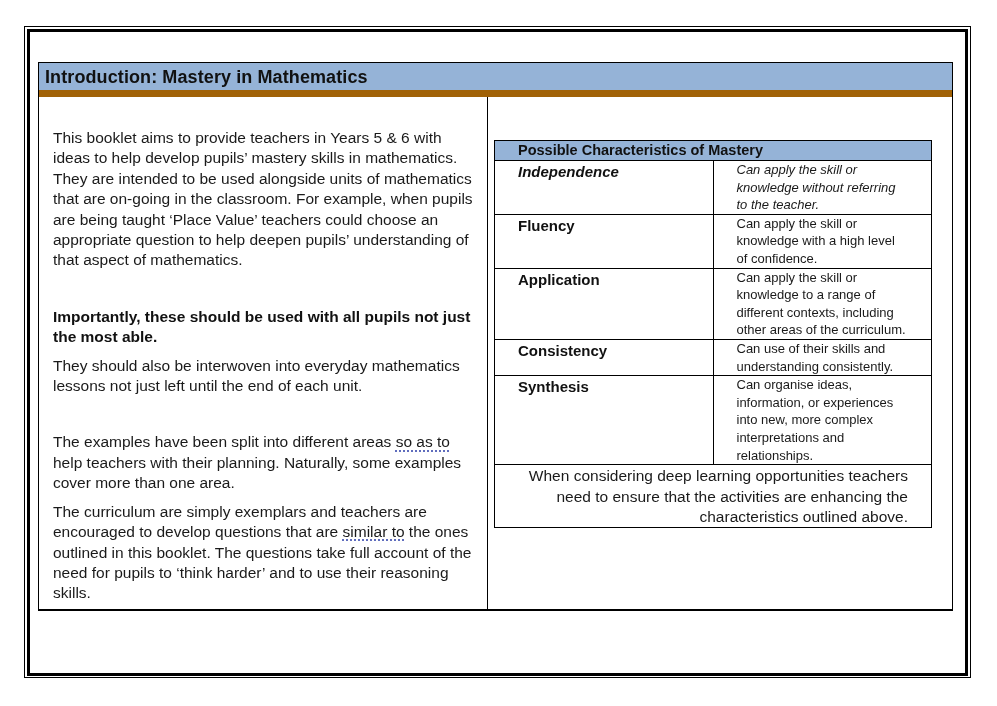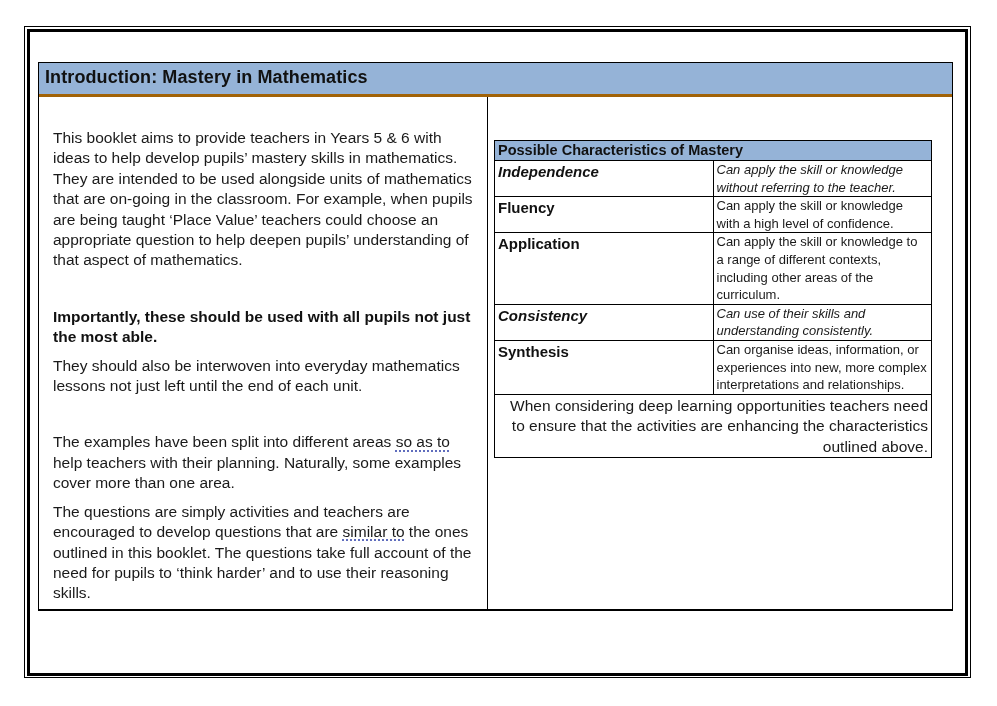--- a/index.html
+++ b/index.html
@@ -48,21 +48,21 @@
       border-top: 1px solid #000;
       border-bottom: 2px solid #000;
     }
     .intro-header {
       position: absolute;
       left: 0;
       top: 0;
       right: 0;
       height: 34px;
       background: #95b3d7;
-      border-bottom: 3px solid #a16207;
+      border-bottom: 7px solid #a16207;
       box-sizing: border-box;
     }
     .intro-header-title {
       position: absolute;
       left: 6px;
       top: 4px;
       font-size: 18px;
       font-weight: bold;
       color: #111;
       letter-spacing: 0.1px;
@@ -105,21 +105,21 @@
     .char-table {
       position: absolute;
       left: 494px;
       top: 140px;
       width: 438px;
       border-collapse: collapse;
       table-layout: fixed;
     }
     .char-table td, .char-table th {
       border: 1px solid #000;
-      padding: 0 3px;
+      padding: 0 23px;
       vertical-align: top;
       box-sizing: border-box;
     }
     .char-head {
       background: #95b3d7;
       height: 20px;
       text-align: left;
       font-size: 14.5px;
       font-weight: bold;
       line-height: 19px;
@@ -135,21 +135,21 @@
       color: #111;
     }
     .desc {
       font-size: 13px;
       line-height: 17.6px;
       color: #1a1a1a;
     }
     .row-1 { height: 36px; font-style: italic; }
     .row-2 { height: 36px; }
     .row-3 { height: 54px; }
-    .row-4 { height: 35px; font-style: italic; }
+    .row-4 { height: 35px; }
     .row-5 { height: 53px; }
     .row-6 { height: 72px; }
     .foot {
       height: 62px;
       font-size: 15.5px;
       line-height: 20.4px;
       color: #1a1a1a;
       padding-top: 1px !important;
       text-align: right;
     }
@@ -166,21 +166,21 @@
   </div>
   <div class="col-divider"></div>
 
   <div class="left-col">
     <p>This booklet aims to provide teachers in Years 5 &amp; 6 with ideas to help develop pupils’ mastery skills in mathematics.  They are intended to be used alongside units of mathematics that are on-going in the classroom. For example, when pupils are being taught ‘Place Value’ teachers could choose an appropriate question to help deepen pupils’ understanding of that aspect of mathematics.</p>
     <div class="gap"></div>
     <p class="bold">Importantly, these should be used with all pupils not just the most able.</p>
     <p>They should also be interwoven into everyday mathematics lessons not just left until the end of each unit.</p>
     <div class="gap"></div>
     <p><span>The examples have been split into different areas </span><span class="grammar">so as to</span><span> help teachers with their planning. Naturally, some examples cover more than one area.</span></p>
-    <p><span>The questions are simply activities and teachers are encouraged to develop questions that are </span><span class="grammar">similar to</span><span> the ones outlined in this booklet. The questions take full account of the need for pupils to ‘think harder’ and to use their reasoning skills.</span></p>
+    <p><span>The curriculum are simply exemplars and teachers are encouraged to develop questions that are </span><span class="grammar">similar to</span><span> the ones outlined in this booklet. The questions take full account of the need for pupils to ‘think harder’ and to use their reasoning skills.</span></p>
   </div>
 </div>
 
 <table class="char-table">
   <tbody>
       <tr>
     <th colspan="2" class="char-head">Possible Characteristics of Mastery</th>
   </tr>
   <tr class="row-1">
     <td class="term">Independence</td>

